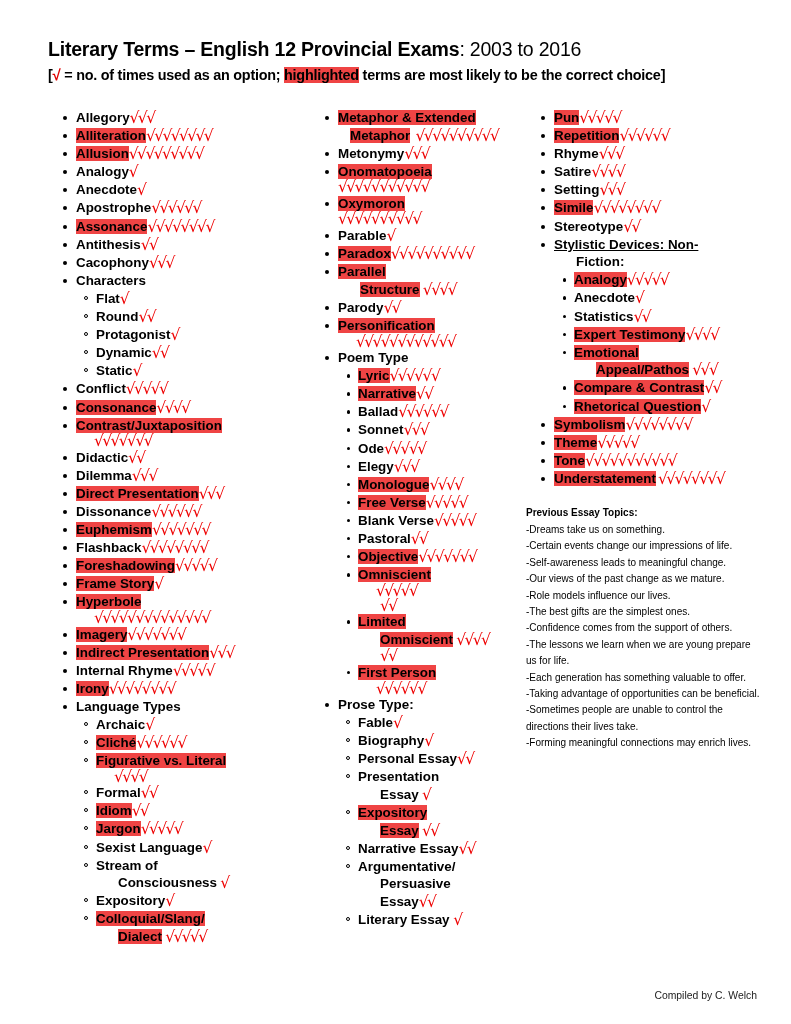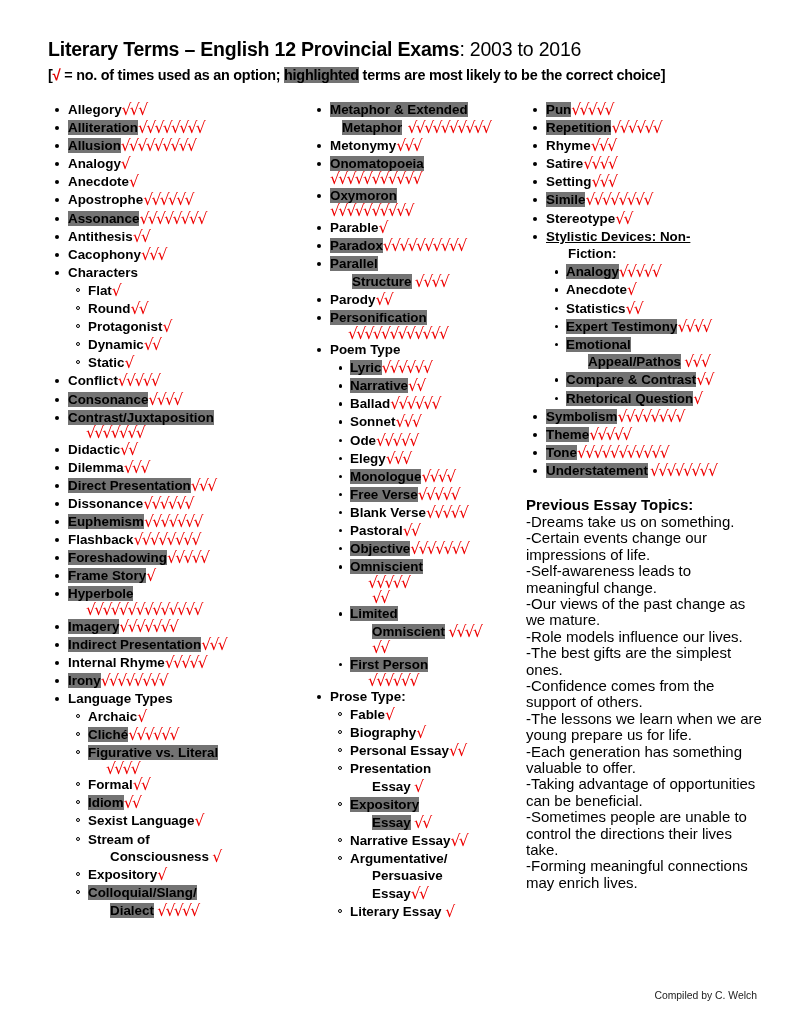--- a/index.html
+++ b/index.html
@@ -40,36 +40,36 @@
     margin: 0 0 14px 0;
     white-space: nowrap;
     letter-spacing: -0.25px;
   }
   .subtitle .tick {
     color: #e00000;
     font-weight: bold;
     font-size: 15px;
   }
   .hl {
-    background: #737373;
+    background: #ef4444;
   }
 
   
   .cols {
     position: relative;
     display: flex;
     align-items: flex-start;
   }
   .col1 { width: 250px; flex: 0 0 250px; }
   .col2 { width: 208px; flex: 0 0 208px; padding-left: 12px;}
   .col3 { width: 240px; flex: 0 0 240px; padding-left: 8px;}
 
   ul.lst {
     list-style: none;
-    margin: 4px;
+    margin: 12px;
     padding: 0;
   }
   li.item {
     position: relative;
     font-size: 13.4px;
     font-weight: bold;
     line-height: 17.6px;
     padding-left: 16px;
     margin: 0 0 0.5px 0;
   }
@@ -137,21 +137,21 @@
     line-height: 15px;
   }
   .cont {
     display: block;
     padding-left: 22px;
   }
 
   
   .essays {
     margin-top: 18px;
-    font-size: 15px;
+    font-size: 10px;
     line-height: 16.4px;
     width: 236px;
   }
   .essays .eh {
     font-weight: bold;
     margin-bottom: 0px;
   }
   .essays .et { margin: 0; }
 
   .credit {
@@ -204,20 +204,21 @@
           <li class="item lvl1 b-disc"><span class="lbl hl">Imagery</span><span class="ticks">√√√√√√√</span></li>
           <li class="item lvl1 b-disc"><span class="lbl hl">Indirect Presentation</span><span class="ticks">√√√</span></li>
           <li class="item lvl1 b-disc"><span class="lbl">Internal Rhyme</span><span class="ticks">√√√√√</span></li>
           <li class="item lvl1 b-disc"><span class="lbl hl">Irony</span><span class="ticks">√√√√√√√√</span></li>
           <li class="item lvl1 b-disc"><span class="lbl">Language Types</span></li>
           <li class="item lvl2 b-circle"><span class="lbl">Archaic</span><span class="ticks">√</span></li>
           <li class="item lvl2 b-circle"><span class="lbl hl">Cliché</span><span class="ticks">√√√√√√</span></li>
           <li class="item lvl2 b-circle"><span class="lbl hl">Figurative vs. Literal</span><span class="tickline ticks">√√√√</span></li>
           <li class="item lvl2 b-circle"><span class="lbl">Formal</span><span class="ticks">√√</span></li>
           <li class="item lvl2 b-circle"><span class="lbl hl">Idiom</span><span class="ticks">√√</span></li>
+          <li class="item lvl2 b-circle"><span class="lbl hl">Jargon</span><span class="ticks">√√√√√</span></li>
           <li class="item lvl2 b-circle"><span class="lbl">Sexist Language</span><span class="ticks">√</span></li>
           <li class="item lvl2 b-circle"><span class="lbl">Stream of</span><span class="cont"><span class="">Consciousness</span><span class="ticks"> √</span></span></li>
           <li class="item lvl2 b-circle"><span class="lbl">Expository</span><span class="ticks">√</span></li>
           <li class="item lvl2 b-circle"><span class="lbl hl">Colloquial/Slang/</span><span class="cont"><span class="hl">Dialect</span><span class="ticks"> √√√√√</span></span></li>
         </ul>
     </div>
     <div class="col2">
       <ul class="lst">
           <li class="item lvl1 b-disc"><span class="lbl hl">Metaphor &amp; Extended</span><span class="cont" style="padding-left: 12px;"><span class="hl">Metaphor</span><span class="ticks sp"> √√√√√√√√√√</span></span></li>
           <li class="item lvl1 b-disc"><span class="lbl">Metonymy</span><span class="ticks">√√√</span></li>

